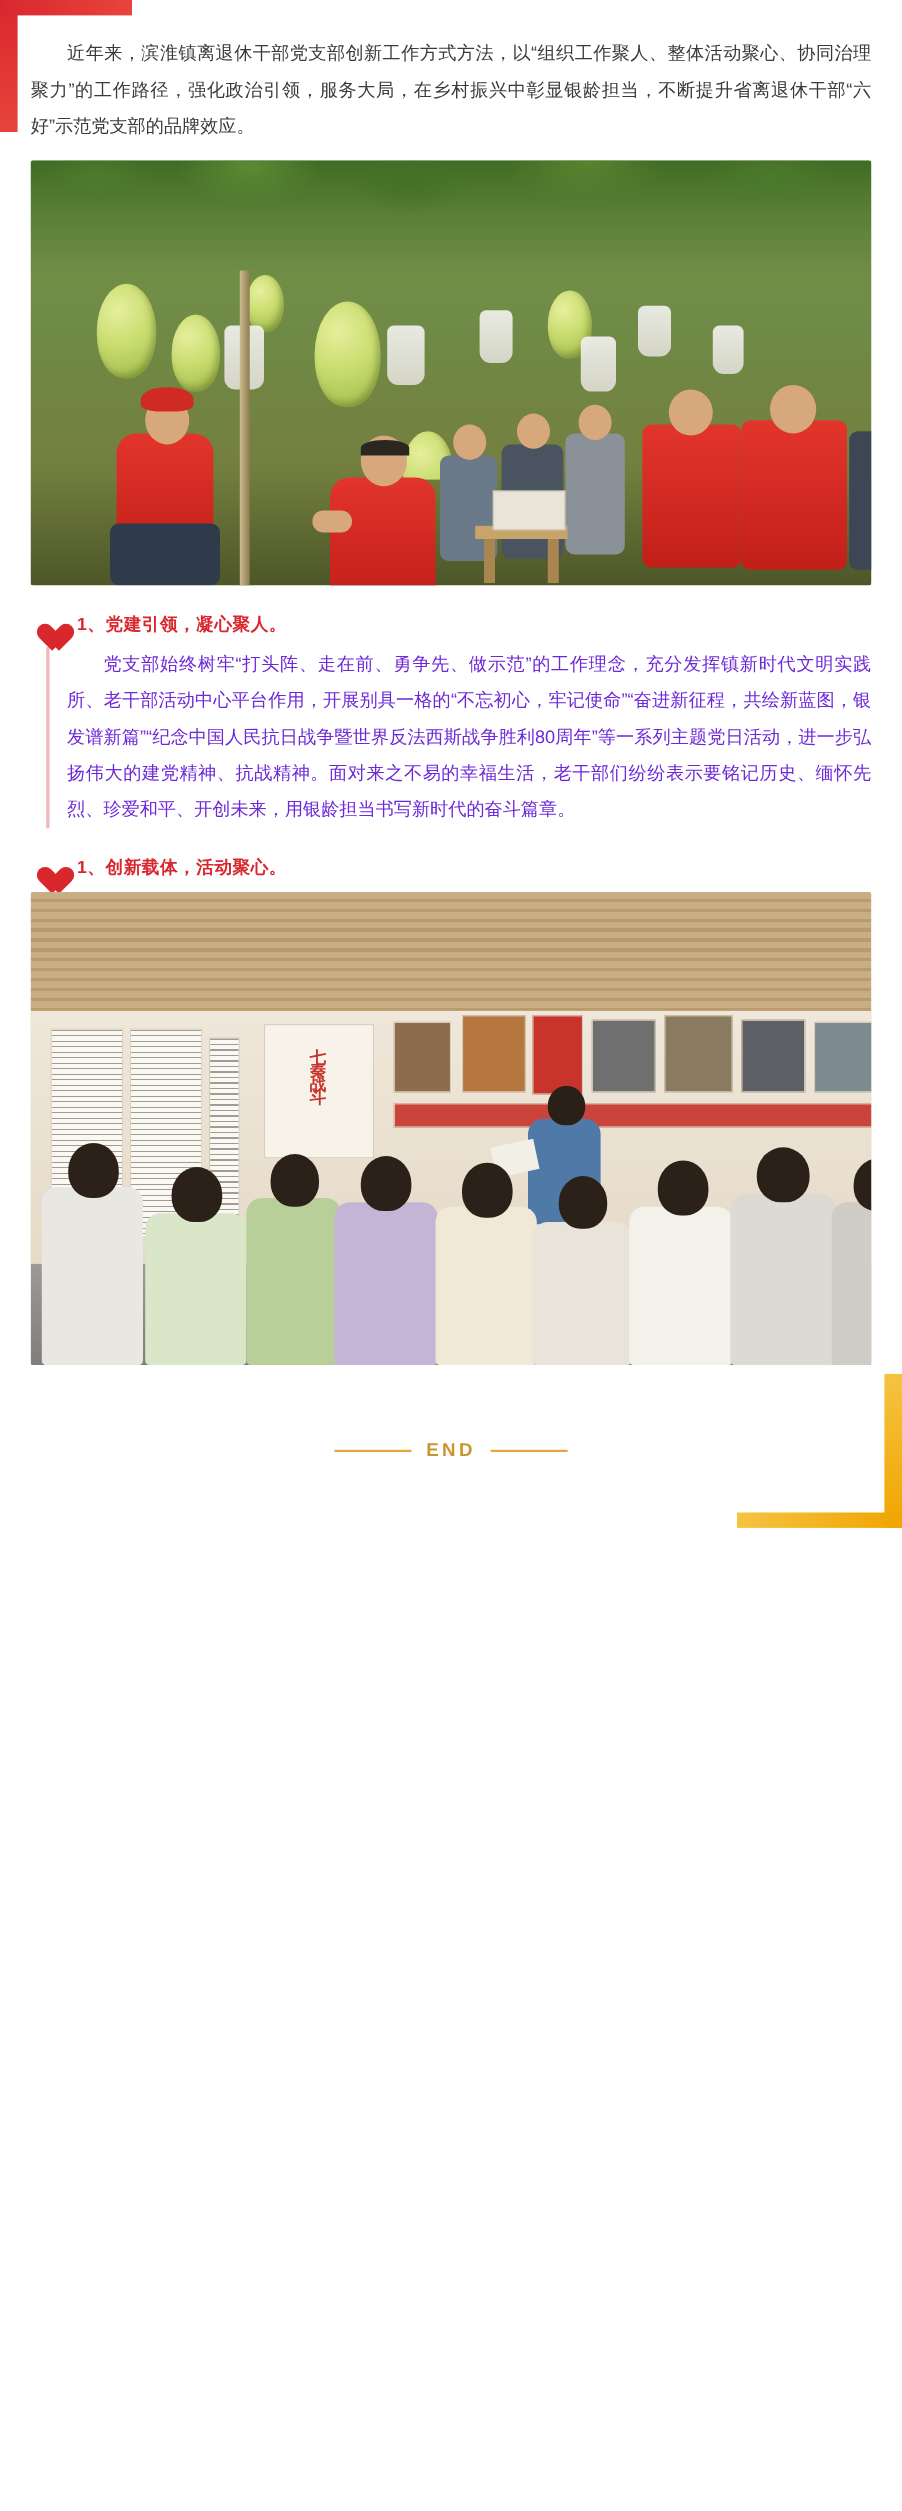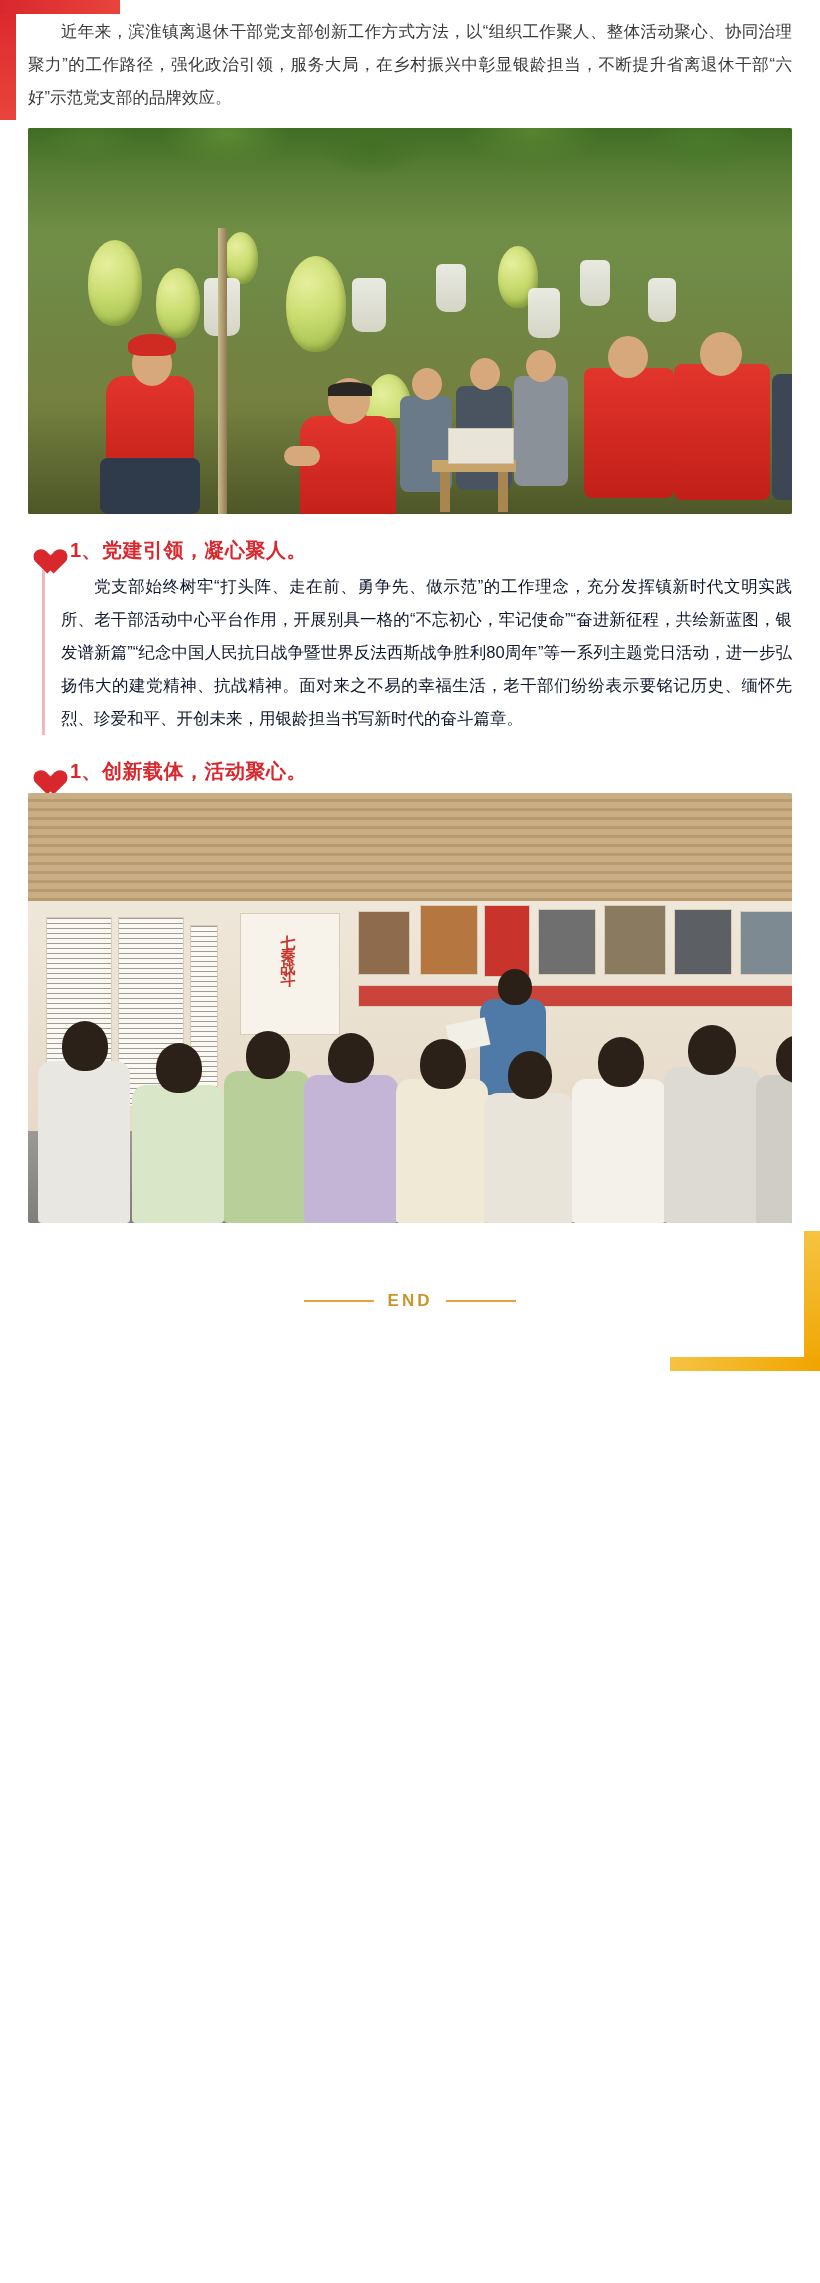--- a/index.html
+++ b/index.html
@@ -37,21 +37,21 @@
     background: linear-gradient(0deg, #f0a500 0%, #f5c342 100%);
   }
   .corner-bottom-right:after {
     content: "";
     position: absolute;
     right: 0; bottom: 0;
     width: 150px; height: 14px;
     background: linear-gradient(270deg, #f0a500 0%, #f5c342 100%);
   }
   .content {
-    padding: 15px 28px 20px 28px;
+    padding: 33px 28px 20px 28px;
   }
   p.para {
     font-size: 16.5px;
     line-height: 2.0;
     text-align: justify;
     margin: 0 0 14px 0;
     color: #3a3a3a;
     text-indent: 2em;
   }
   .photo {
@@ -77,36 +77,36 @@
     content: "";
     position: absolute;
     top: 3px;
     width: 15px; height: 24px;
     background: #d9272e;
     border-radius: 15px 15px 0 0;
   }
   .heart:before { left: 15px; transform: rotate(45deg); transform-origin: 0 100%; }
   .heart:after  { left: 15px; transform: rotate(-45deg); transform-origin: 100% 100%; }
   .section-title {
-    font-size: 20px;
+    font-size: 16px;
     font-weight: bold;
     color: #d9272e;
     letter-spacing: 0.5px;
   }
   .section-body {
     border-left: 3px solid #f0b8ba;
     padding-left: 16px;
     margin: 6px 0 10px 14px;
   }
   .section-body p {
     font-size: 16.5px;
     line-height: 2.0;
     text-align: justify;
     margin: 0;
-    color: #0f172a;
+    color: #6d28d9;
     text-indent: 2em;
   }
   .end-wrap {
     display: flex;
     align-items: center;
     justify-content: center;
     gap: 14px;
     padding: 46px 0 40px 0;
   }
   .end-line {

